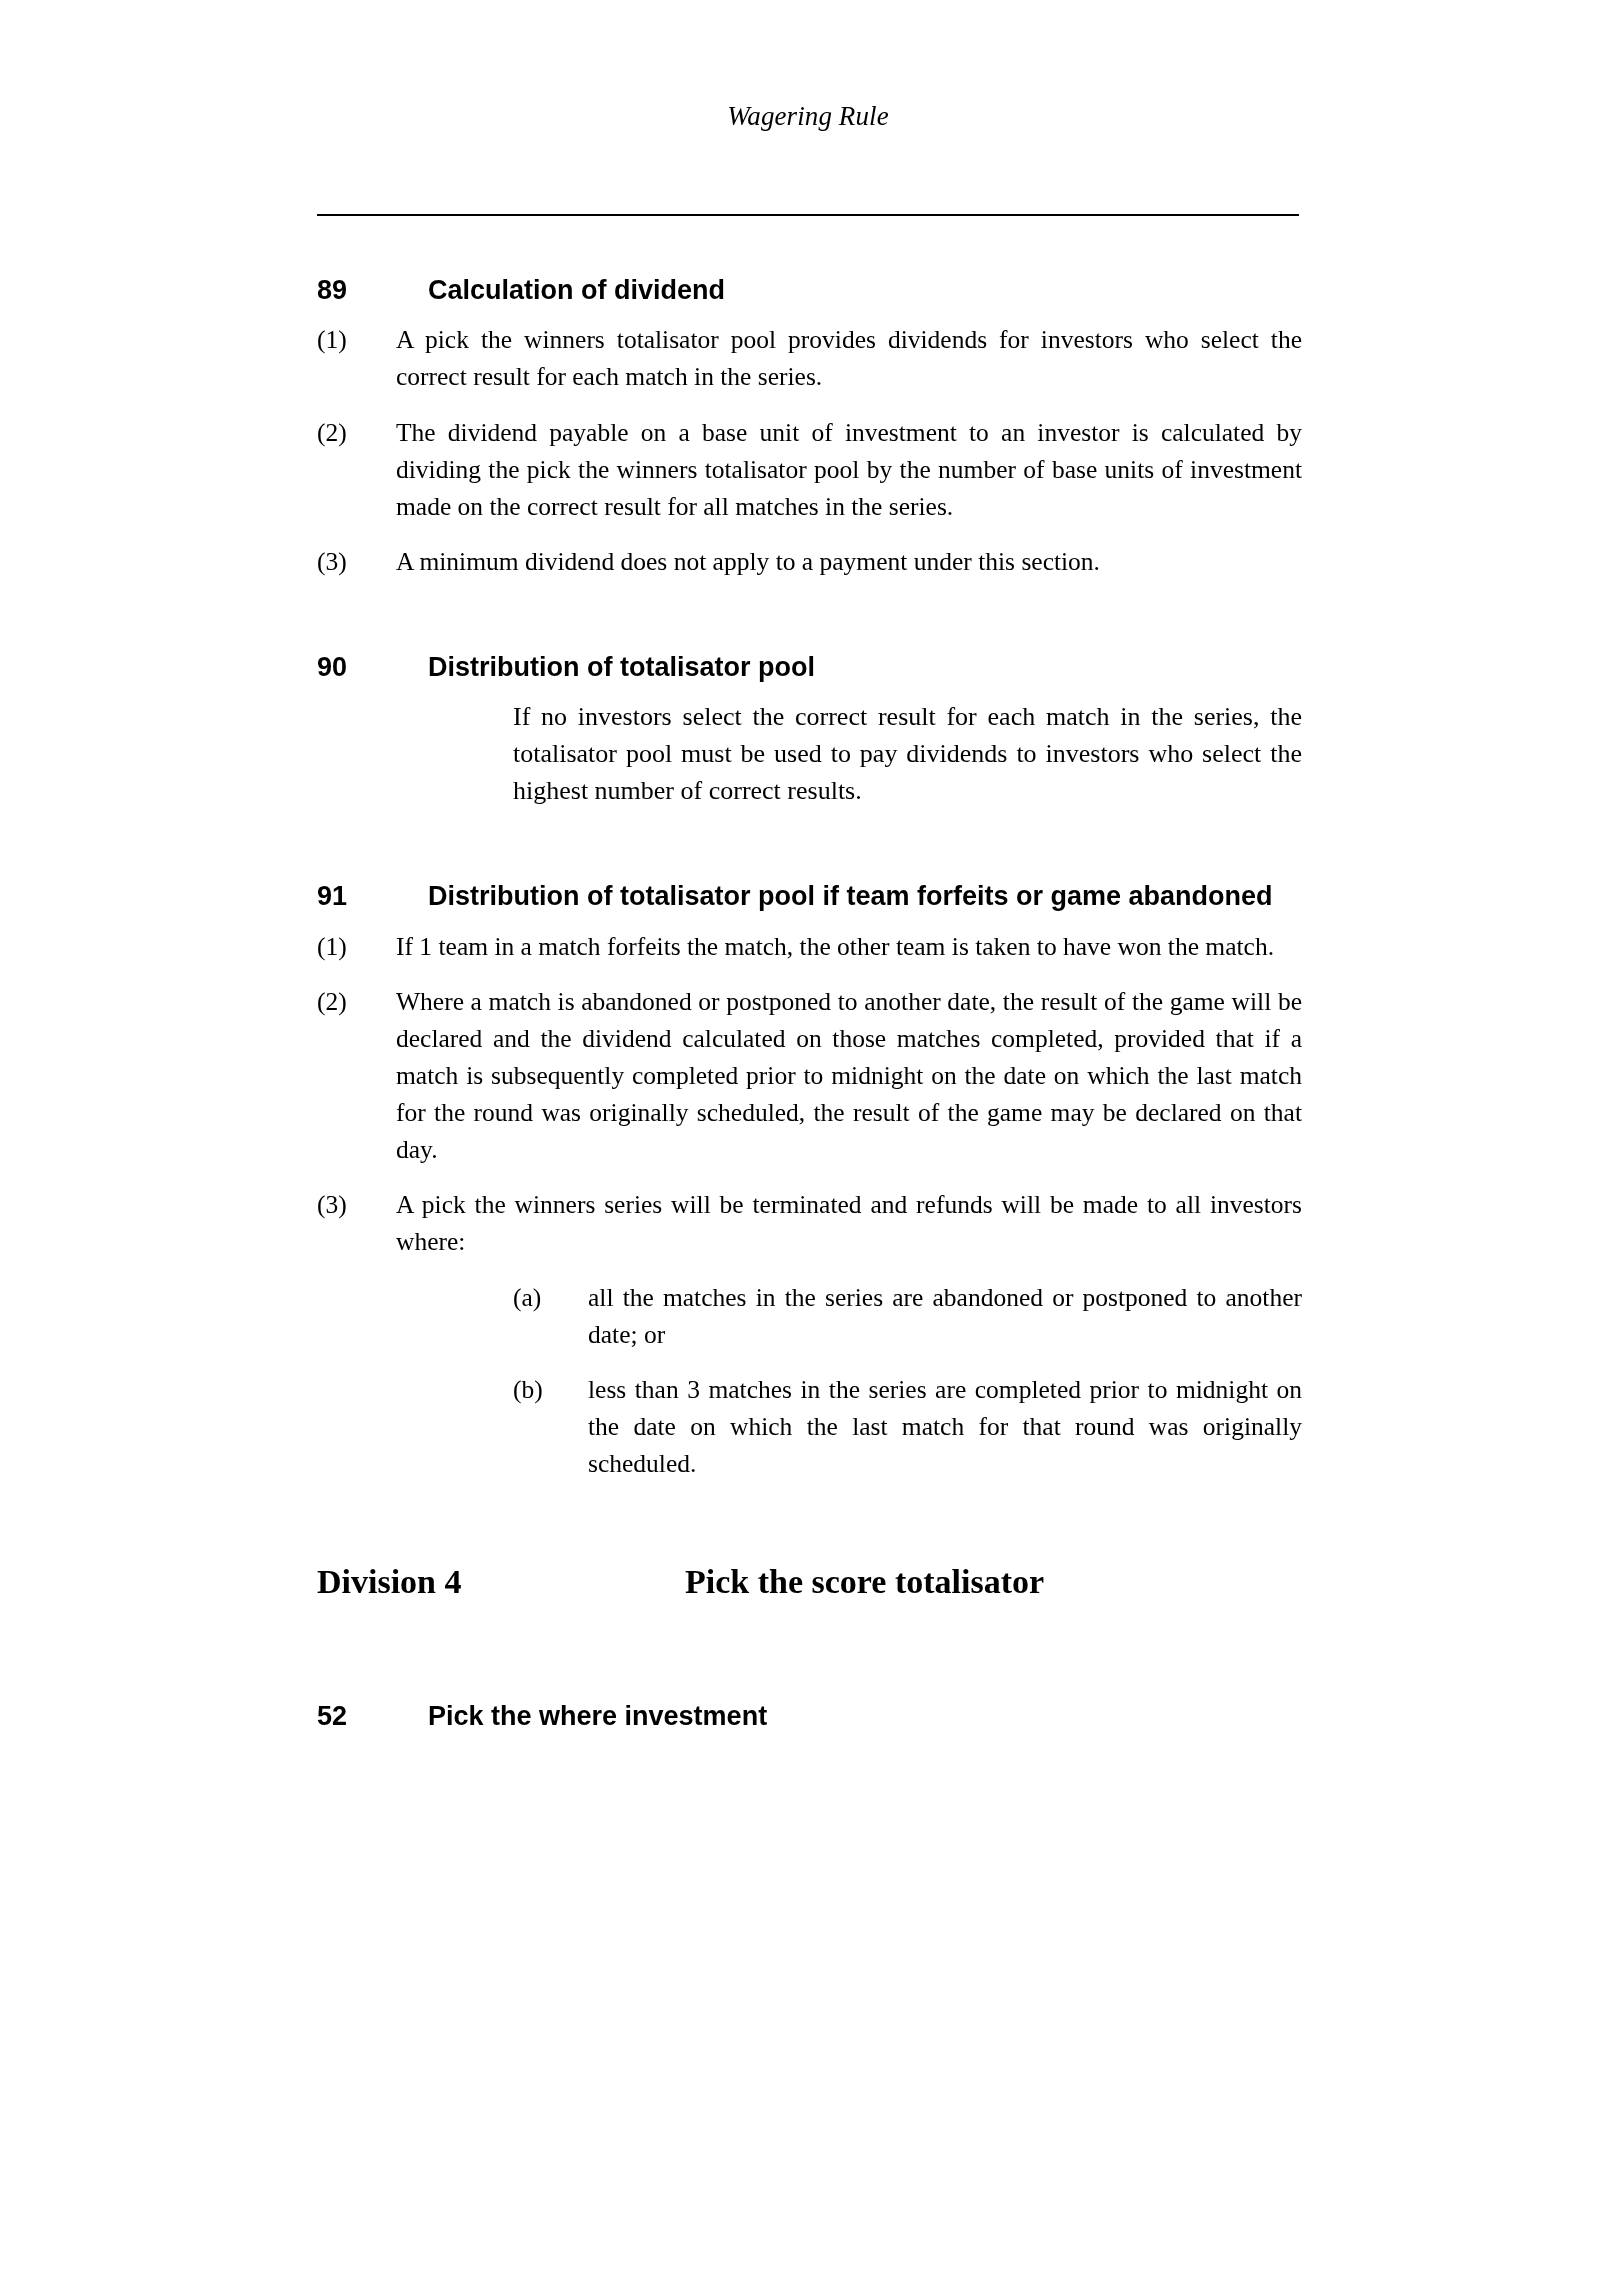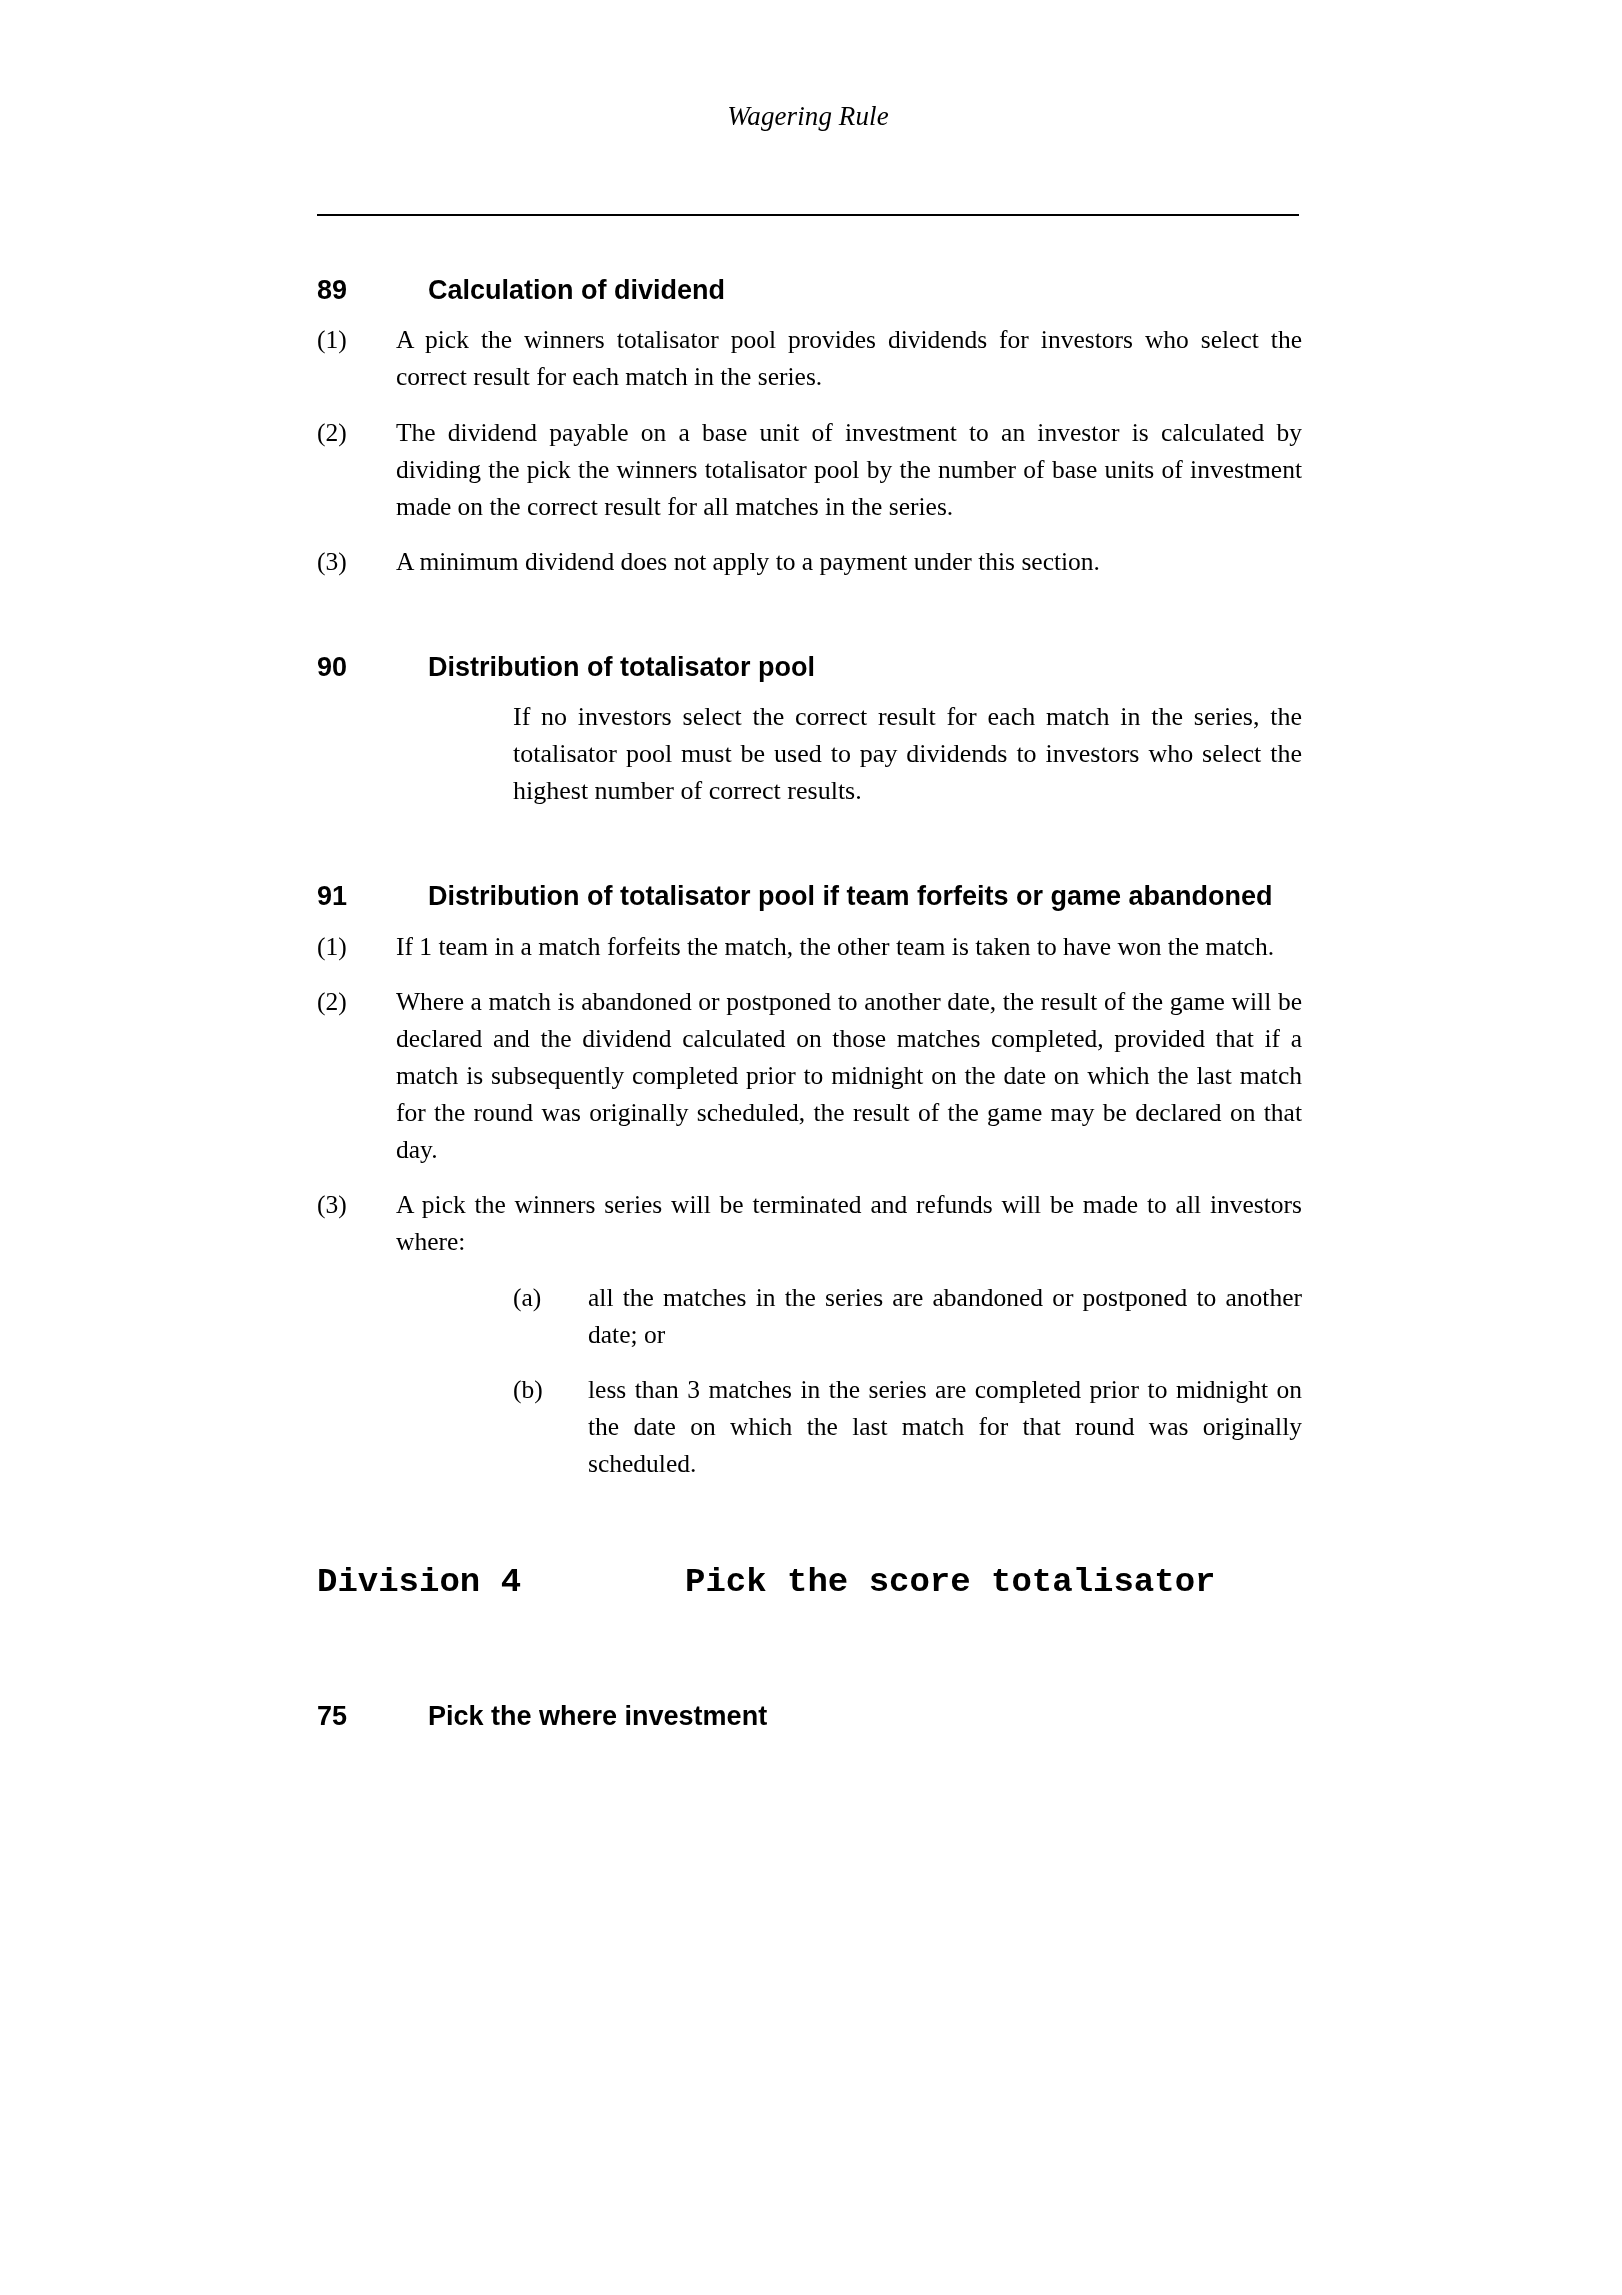--- a/index.html
+++ b/index.html
@@ -74,21 +74,21 @@
     flex: 0 0 111px;
   }
   .section-heading .title {
     flex: 1 1 auto;
   }
 
   
   .division-heading {
     display: flex;
     align-items: flex-start;
-    font-family: Liberation Mono, monospace;
+    font-family: Liberation Serif, serif;
     font-weight: bold;
     font-size: 34px;
     line-height: 42px;
   }
   .division-heading .num {
     width: 336px;
     flex: 0 0 336px;
   }
   .division-heading .title {
     flex: 1 1 auto;
@@ -232,19 +232,19 @@
     <div class="sp-before-division"></div>
 
     <div class="division-heading">
       <span class="num">Division 4</span>
       <span class="title">Pick the score totalisator</span>
     </div>
 
     <div class="sp-after-division"></div>
 
     <div class="section-heading">
-      <span class="num">75</span>
+      <span class="num">52</span>
       <span class="title">Pick the where investment</span>
     </div>
 
   </div>
 </div>
 
 
 </body></html>

